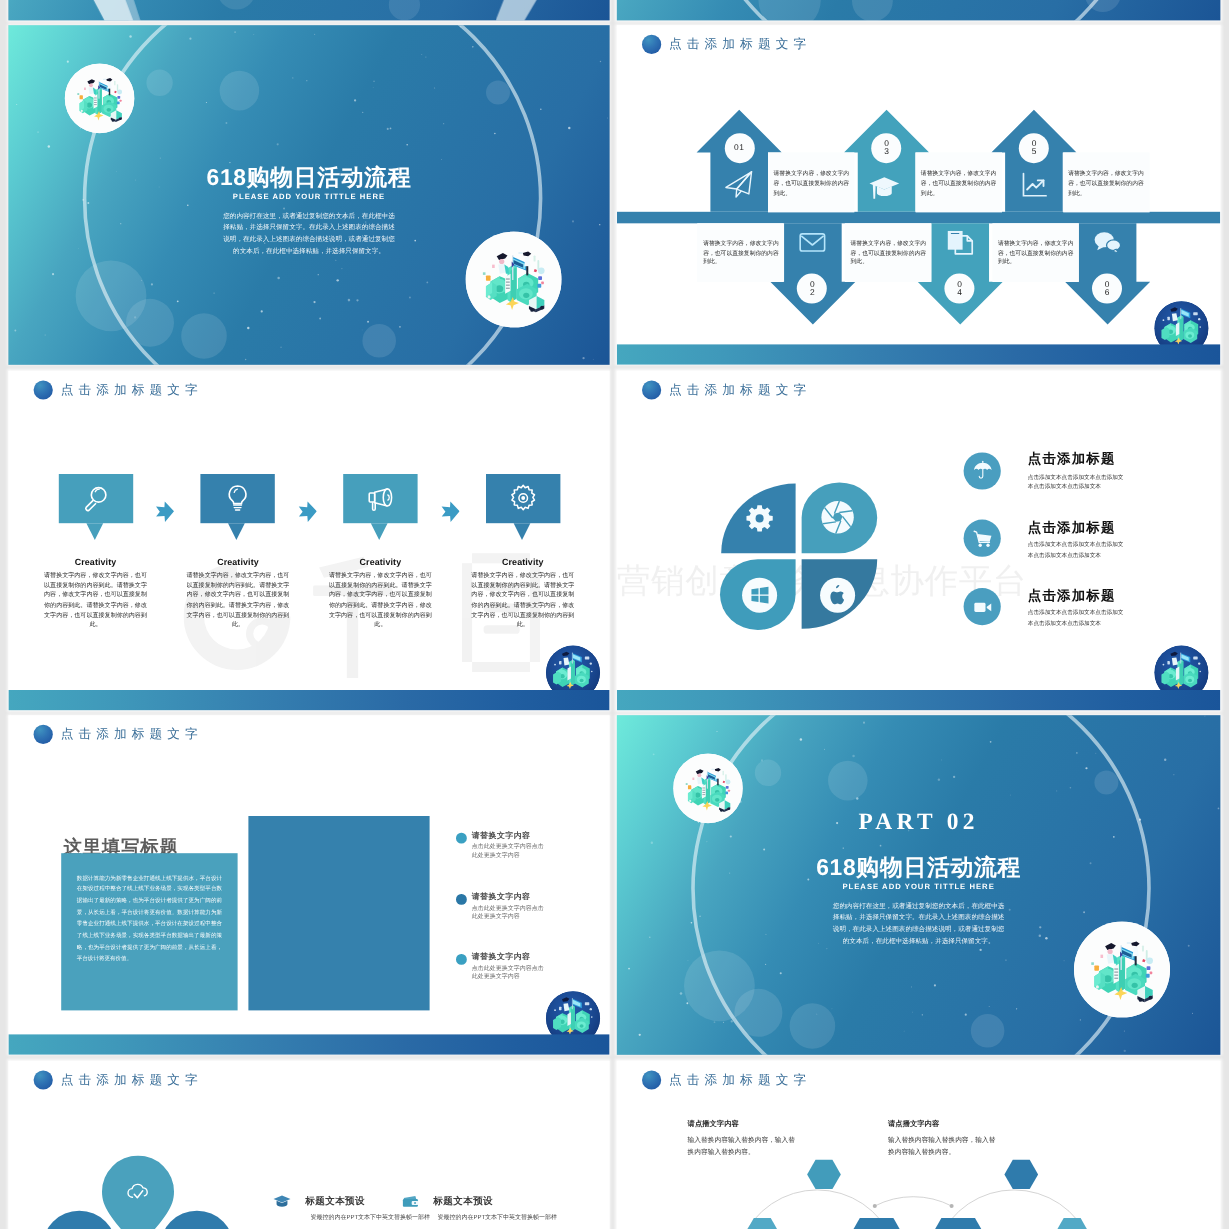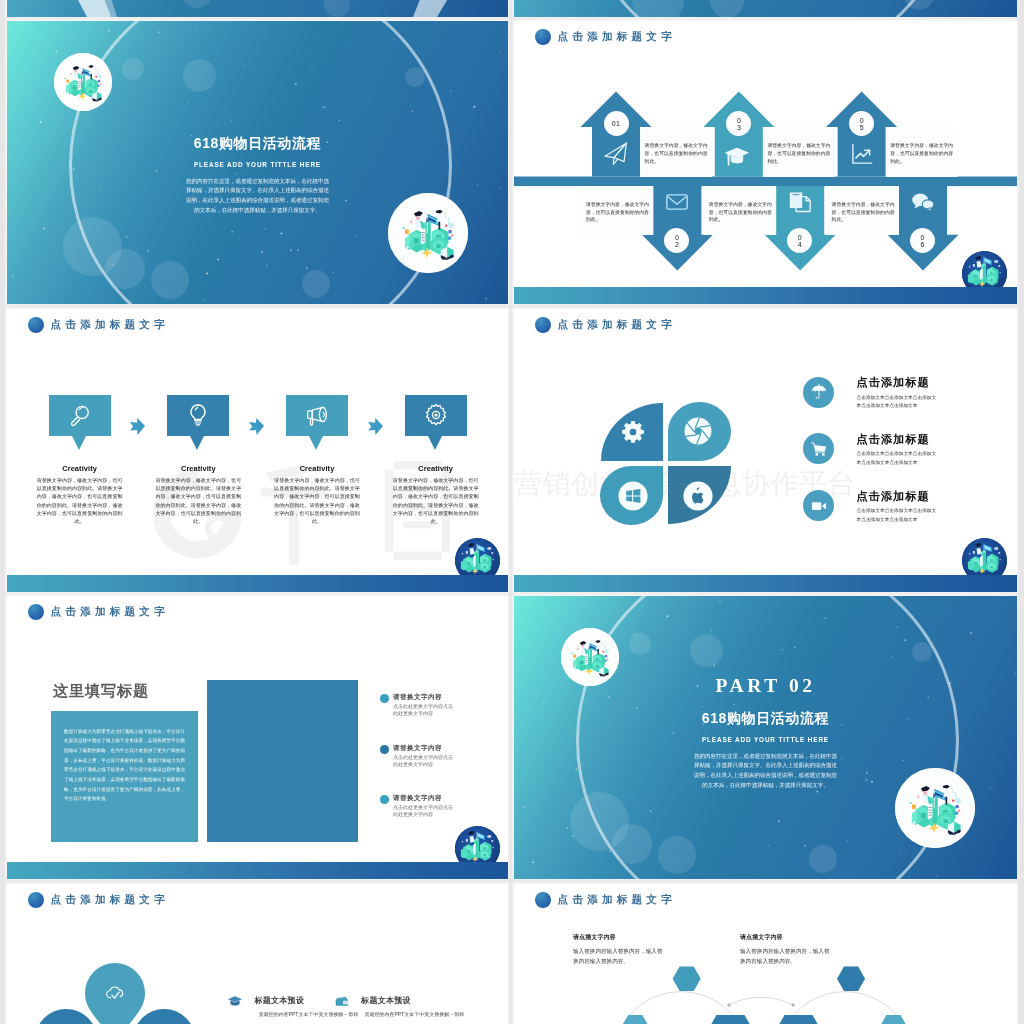--- a/index.html
+++ b/index.html
@@ -12,29 +12,29 @@
   
   .cover{background:linear-gradient(118deg,
           rgb(110,234,219) 0%, rgb(92,205,210) 10%, rgb(72,165,192) 23%,
           rgb(53,140,180) 36%, rgb(42,123,168) 50%, rgb(41,116,167) 65%,
           rgb(40,110,165) 78%, rgb(33,96,157) 90%, rgb(27,85,150) 100%);}
   .cover .arcbig{position:absolute;border-radius:50%;border:3px solid rgba(231,243,248,.62);}
   .cover .bub{position:absolute;border-radius:50%;background:rgba(255,255,255,.115);}
   .cover .photo{position:absolute;border-radius:50%;background:#fdfdfd;overflow:hidden;}
   .cv-title{position:absolute;color:#fff;font-weight:bold;text-align:center;white-space:nowrap;}
   .cv-part{font-size:19.5px;letter-spacing:3.6px;}
-  .cv-cn{font-size:14px;letter-spacing:0.6px;}
+  .cv-cn{font-size:19px;letter-spacing:0.6px;}
   .cv-sub{font-size:6.4px;letter-spacing:0.85px;font-weight:bold;}
   .cv-body{position:absolute;color:rgba(255,255,255,.95);font-size:5.5px;line-height:1.78;text-align:center;}
 
   
   .hdr{position:absolute;display:flex;align-items:center;}
   .hdr .dot{border-radius:50%;
       background:radial-gradient(circle at 34% 26%,#3f93c0 0%,#2f73b4 42%,#1c4f9e 100%);}
-  .hdr .htxt{font-weight:bold;color:#3b6f99;white-space:nowrap;}
+  .hdr .htxt{font-weight:normal;color:#3b6f99;white-space:nowrap;}
   .footbar{position:absolute;left:0;right:0;bottom:0;
       background:linear-gradient(90deg,#45a7bf 0%,#3f98ba 18%,#357fb0 42%,#2a6aa6 66%,#205ea0 84%,#1a559a 100%);}
   .badge{position:absolute;border-radius:50%;overflow:hidden;
       background:radial-gradient(circle at 42% 34%,#1b5fae 0%,#14397c 70%,#102c60 100%);}
 
   .wm{position:absolute;color:rgba(135,135,135,.12);font-weight:normal;white-space:nowrap;}
 
   
   .abox{position:absolute;background:#fbfdfe;display:flex;align-items:center;}
   .abox.top p{transform:translateY(2.2px);}
@@ -61,26 +61,26 @@
 
   
   .petal{position:absolute;}
   .p-tl{border-radius:100% 0 0 0;}
   .p-tr{border-radius:50% 50% 50% 0;}
   .p-bl{border-radius:50% 0 50% 50%;}
   .p-br{border-radius:0 0 100% 0;}
   .frow{position:absolute;left:289px;display:flex;align-items:flex-start;}
   .fcirc{width:31px;height:31px;border-radius:50%;background:#4a9ec0;
          display:flex;align-items:center;justify-content:center;flex:0 0 auto;}
-  .ftxt{margin-left:22.5px;padding-top:1.5px;font-family:Liberation Mono, monospace;}
+  .ftxt{margin-left:22.5px;padding-top:1.5px;}
   .fhd{font-size:11.2px;font-weight:bold;color:#111;letter-spacing:1px;white-space:nowrap;line-height:1;}
   .fbd{margin-top:4.5px;font-size:4.7px;line-height:1.85;color:#2a2a2a;width:80px;}
 
   
-  .bxttl{position:absolute;font-size:15.2px;font-weight:bold;color:#5c5c5c;letter-spacing:.8px;white-space:nowrap;line-height:1;}
+  .bxttl{position:absolute;font-size:15.2px;font-weight:bold;color:#5c5c5c;letter-spacing:.8px;white-space:nowrap;line-height:1;margin-top:16px;}
   .lbox{position:absolute;background:#4aa1bd;}
   .lboxtxt{padding:15.5px 13px 0;font-size:4.62px;line-height:2.1;color:#fff;text-align:justify;}
   .dbox{position:absolute;background:#3581ad;}
   .blt{position:absolute;left:373px;display:flex;align-items:flex-start;}
   .bdot{width:8.6px;height:8.6px;border-radius:50%;flex:0 0 auto;margin-top:1px;}
   .btx{margin-left:4.5px;}
   .bhd{font-size:6.6px;font-weight:bold;color:#4c4c4c;white-space:nowrap;letter-spacing:.4px;line-height:1.1;}
   .bbd{margin-top:2.5px;font-size:5px;line-height:1.35;color:#6a6a6a;width:62px;}
 
   

